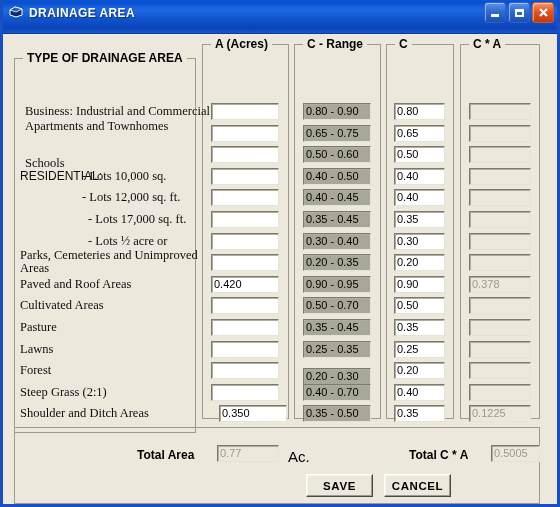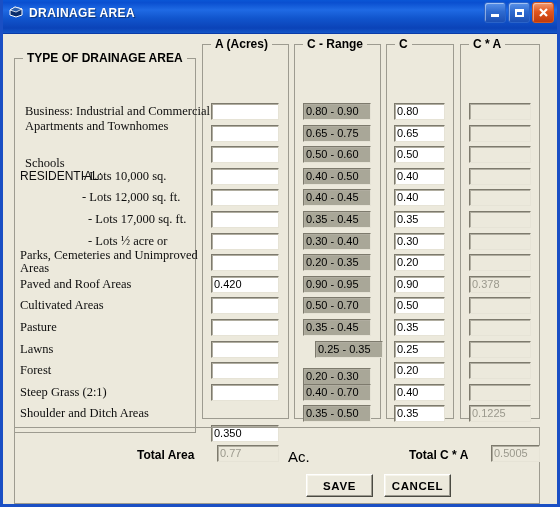--- a/index.html
+++ b/index.html
@@ -226,35 +226,35 @@
         <div class="tb gray" style="left: 300px; top: 263.4px; width: 68px;">0.50 - 0.70</div>
         <div class="tb " style="left: 391px; top: 263.4px; width: 51px;">0.50</div>
         <div class="tb ro" style="left: 466px; top: 263.4px; width: 62px;"></div>
         <div class="lbl" style="left: 17px; top: 286px;">Pasture</div>
         <div class="tb " style="left: 208px; top: 285px; width: 68px;"></div>
         <div class="tb gray" style="left: 300px; top: 285px; width: 68px;">0.35 - 0.45</div>
         <div class="tb " style="left: 391px; top: 285px; width: 51px;">0.35</div>
         <div class="tb ro" style="left: 466px; top: 285px; width: 62px;"></div>
         <div class="lbl" style="left: 17px; top: 307.6px;">Lawns</div>
         <div class="tb " style="left: 208px; top: 306.6px; width: 68px;"></div>
-        <div class="tb gray" style="left: 312px; top: 306.6px; width: 68px;">0.25 - 0.35</div>
+        <div class="tb gray" style="left: 300px; top: 306.6px; width: 68px;">0.25 - 0.35</div>
         <div class="tb " style="left: 391px; top: 306.6px; width: 51px;">0.25</div>
         <div class="tb ro" style="left: 466px; top: 306.6px; width: 62px;"></div>
         <div class="lbl" style="left: 17px; top: 329.2px;">Forest</div>
         <div class="tb " style="left: 208px; top: 328.2px; width: 68px;"></div>
         <div class="tb gray" style="left: 300px; top: 334px; width: 68px;">0.20 - 0.30</div>
         <div class="tb " style="left: 391px; top: 328.2px; width: 51px;">0.20</div>
         <div class="tb ro" style="left: 466px; top: 328.2px; width: 62px;"></div>
         <div class="lbl" style="left: 17px; top: 350.8px;">Steep Grass (2:1)</div>
         <div class="tb " style="left: 208px; top: 349.8px; width: 68px;"></div>
         <div class="tb gray" style="left: 300px; top: 349.8px; width: 68px;">0.40 - 0.70</div>
         <div class="tb " style="left: 391px; top: 349.8px; width: 51px;">0.40</div>
         <div class="tb ro" style="left: 466px; top: 349.8px; width: 62px;"></div>
         <div class="lbl" style="left: 17px; top: 372.4px;">Shoulder and Ditch Areas</div>
-        <div class="tb " style="left: 208px; top: 371.4px; width: 68px; margin-top: 20px;">0.350</div>
+        <div class="tb " style="left: 216px; top: 371.4px; width: 68px;">0.350</div>
         <div class="tb gray" style="left: 300px; top: 371.4px; width: 68px;">0.35 - 0.50</div>
         <div class="tb " style="left: 391px; top: 371.4px; width: 51px;">0.35</div>
         <div class="tb ro" style="left: 466px; top: 371.4px; width: 62px;">0.1225</div>
       </div>
 
     <div class="gb" style="left:11px;top:393px;width:526px;height:77px;"></div>
 
     <div class="bottom-lbl" style="left:134px;top:414px;">Total Area</div>
     <div class="tb ro" style="left:214px;top:411px;width:62px;">0.77</div>
     <div class="bottom-unit" style="left:285px;top:414px;">Ac.</div>

